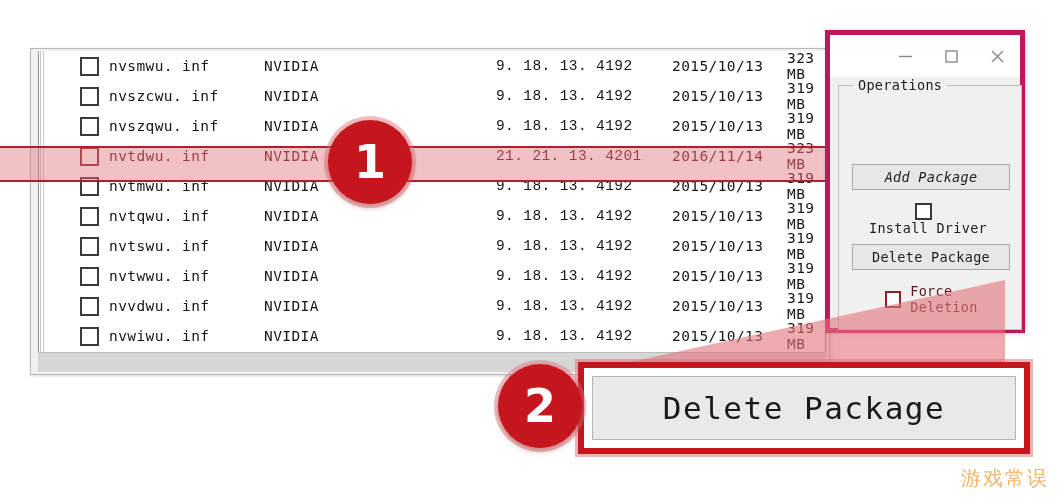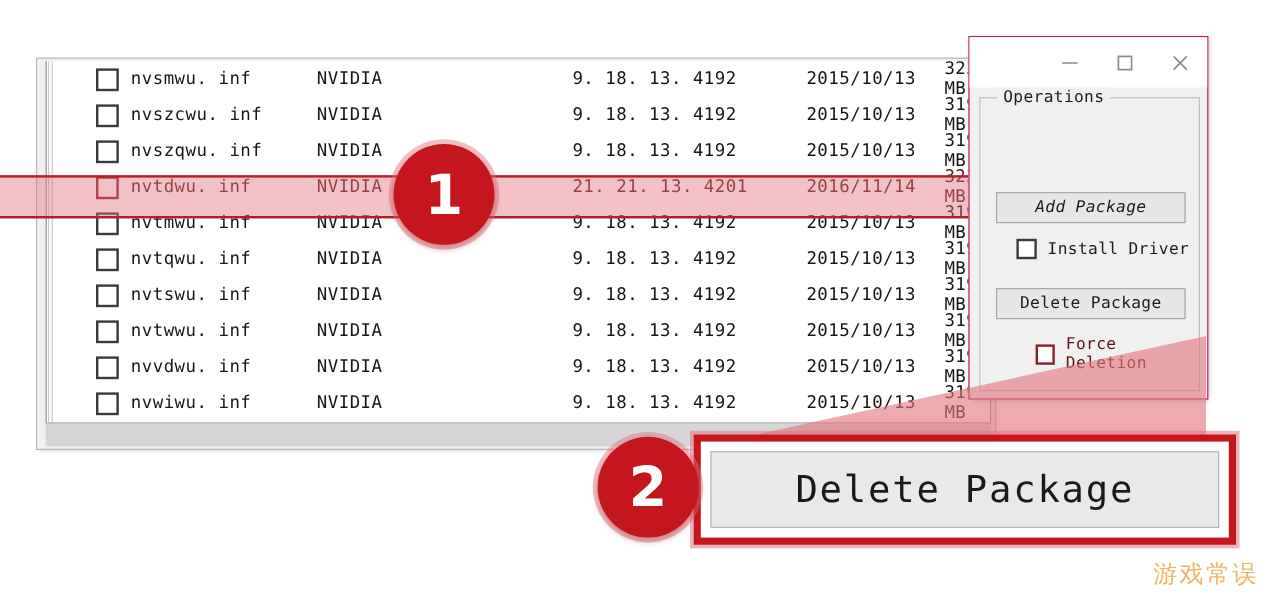--- a/index.html
+++ b/index.html
@@ -48,21 +48,21 @@
   }
   .cb {
     position: absolute;
     left: 41px;
     width: 19px; height: 19px;
     border: 2px solid #3a3a3a;
     background: #fff;
   }
   .c-file { position: absolute; left: 70px; }
   .c-ven  { position: absolute; left: 211px; margin-left: 14px; }
-  .c-ver  { position: absolute; left: 438px; }
+  .c-ver  { position: absolute; left: 457px; font-family: Liberation Mono, monospace; }
   .c-date { position: absolute; left: 633px; }
   .c-size { position: absolute; left: 748px; }
 
   #list-footer {
     position: absolute;
     left: 7px; bottom: 2px; right: 3px;
     height: 20px;
     background: #d6d6d6;
     border-top: 1px solid #bcbcbc;
   }
@@ -80,24 +80,24 @@
   .row.selected .c-file,
   .row.selected .c-ven,
   .row.selected .c-ver,
   .row.selected .c-date,
   .row.selected .c-size { color: #5d1216; }
   .row.selected .cb { border-color: #8d2026; }
 
   
   #ops-window {
     position: absolute;
-    left: 807px; top: 30px;
+    left: 825px; top: 30px;
     width: 200px; height: 303px;
     background: #f0f0f0;
-    border: 1px solid #be185d;
+    border: 5px solid #be185d;
     box-shadow: 1px 1px 4px rgba(0,0,0,0.2);
   }
   #titlebar {
     height: 42px;
     background: #ffffff;
     display: flex;
     align-items: center;
     justify-content: flex-end;
   }
   .wbtn {
@@ -145,21 +145,21 @@
     font-size: 13.5px;
     color: #1c1c1c;
     letter-spacing: 0.3px;
   }
   .opcheck .box {
     width: 17px; height: 17px;
     border: 2px solid #3a3a3a;
     background: #fff;
     margin-right: 9px;
   }
-  #chk-install { top: 117px; }
+  #chk-install { top: 117px; flex-direction: column; }
   #chk-force   { top: 197px; margin-left: 16px; }
   #chk-force .box { border-color: #8d2026; }
   #chk-force .lbl { color: #5d1216; }
 
   
   #wedge {
     position: absolute;
     left: 585px; top: 280px;
     width: 420px; height: 92px;
     background: rgba(226,118,126,0.62);

